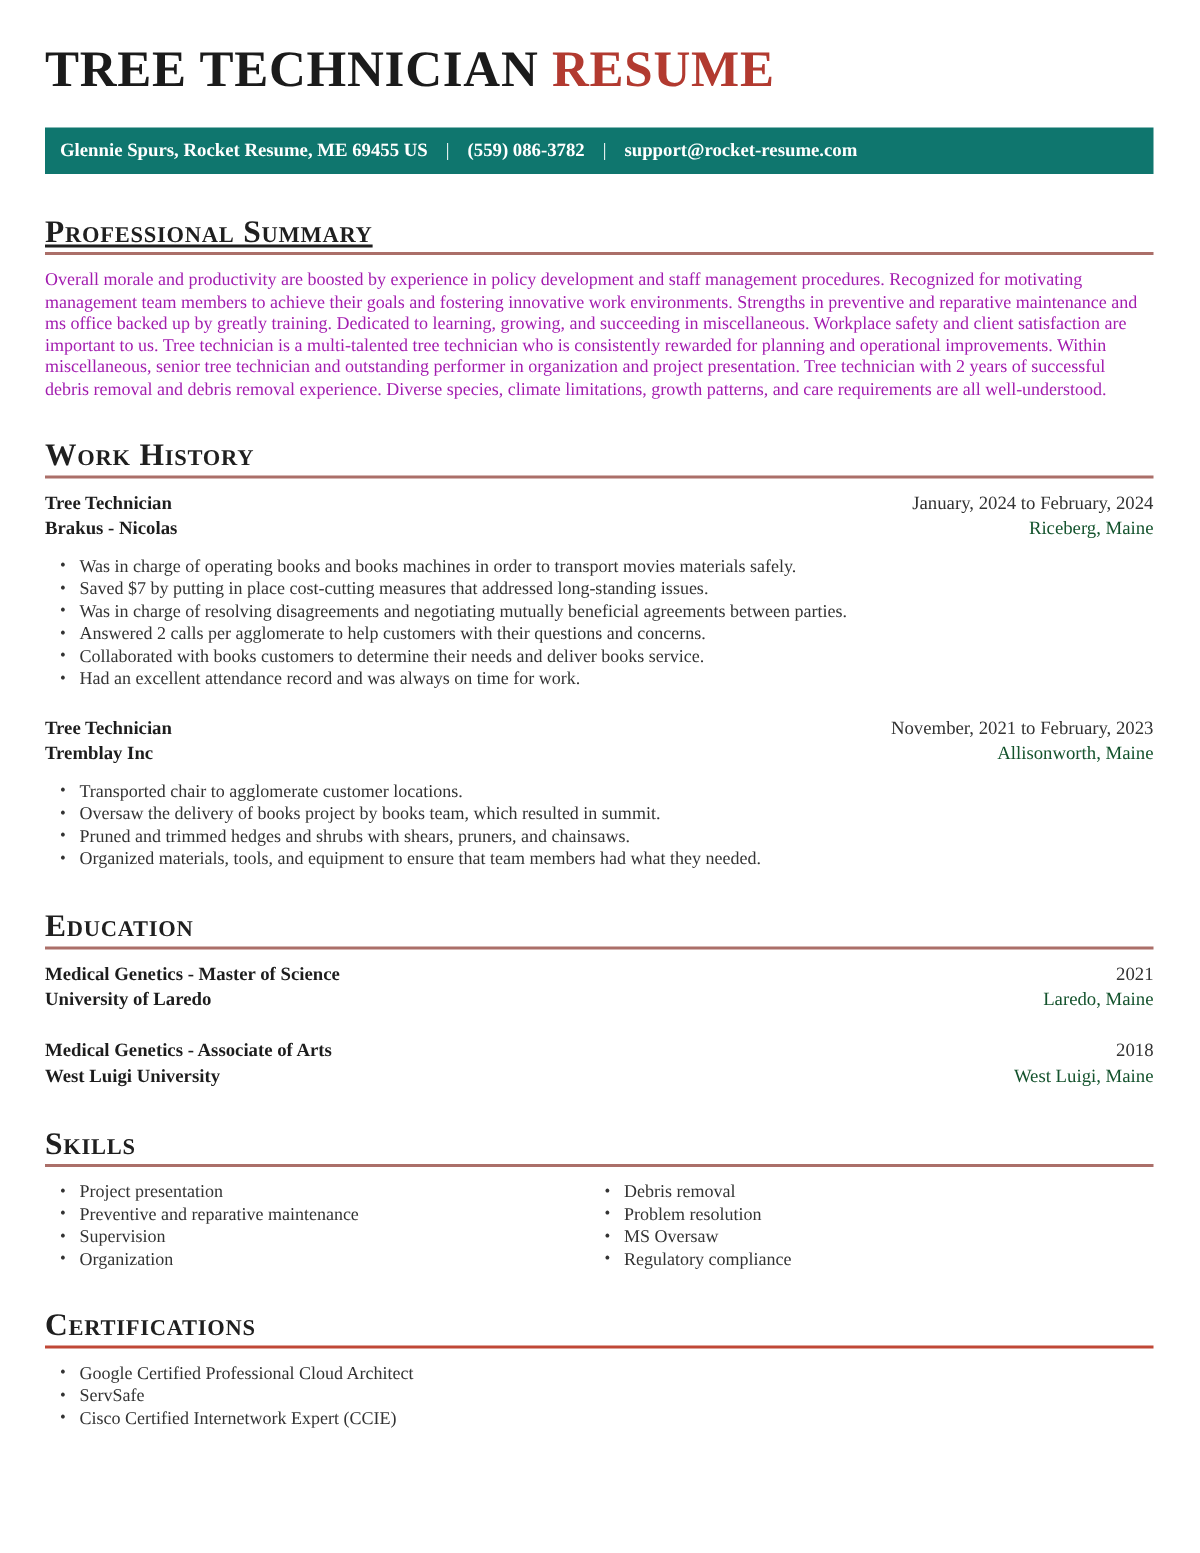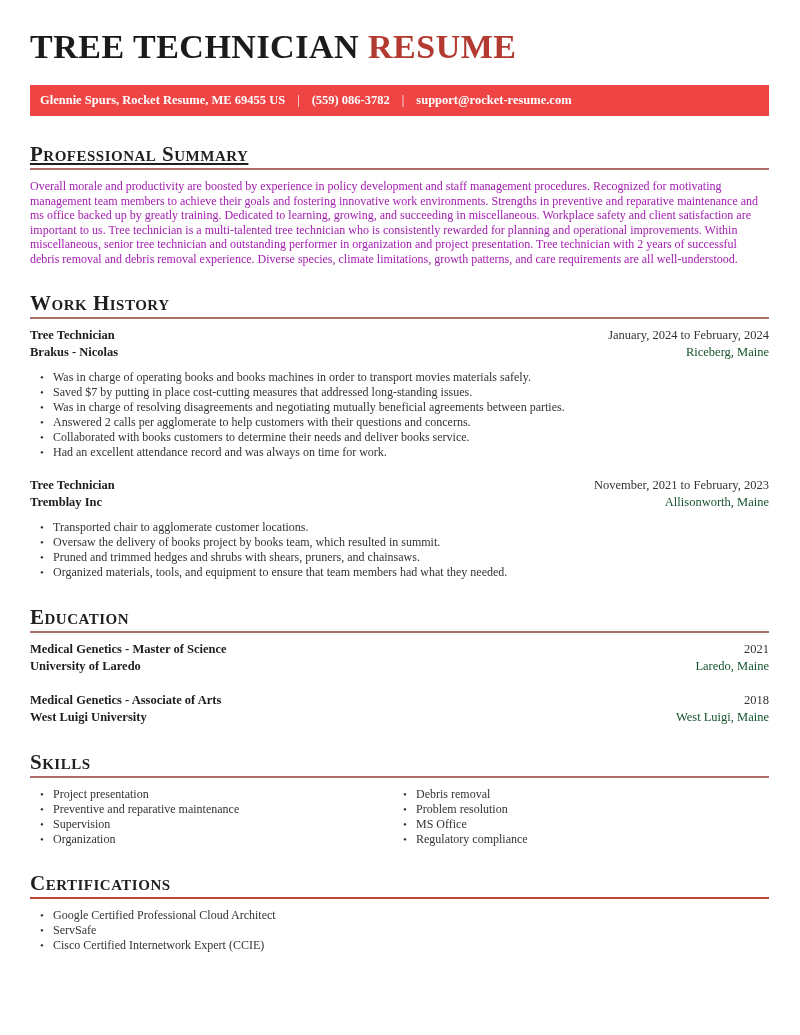--- a/index.html
+++ b/index.html
@@ -13,21 +13,21 @@
   .page { padding: 27px 31px 0 30px; }
 
   
   .resume-title {
     font-size: 34px; font-weight: bold; line-height: 40px;
     letter-spacing: 0.5px; color: #1b1b1b; white-space: nowrap;
   }
   .resume-title .accent { color: #b23a30; }
 
   .contact-bar {
-    margin-top: 18px; height: 31px; background: #ef4444;
+    margin-top: 18px; height: 31px; background: #0f766e;
     color: #ffffff; font-weight: bold; font-size: 12.5px;
     display: flex; align-items: center; padding-left: 10px;
     white-space: nowrap;
   }
   .contact-bar .pipe { margin: 0 12px; font-weight: normal; }
 
   
   h2.section-heading {
     font-variant: small-caps; font-weight: bold;
     font-size: 21px; line-height: 22px; letter-spacing: 0.5px;
@@ -162,21 +162,21 @@
   <div class="skills-columns">
     <ul class="bullets col-left">
         <li>Project presentation</li>
         <li>Preventive and reparative maintenance</li>
         <li>Supervision</li>
         <li>Organization</li>
       </ul>
     <ul class="bullets col-right">
         <li>Debris removal</li>
         <li>Problem resolution</li>
-        <li>MS Office</li>
+        <li>MS Oversaw</li>
         <li>Regulatory compliance</li>
       </ul>
   </div>
 
   <h2 class="section-heading">Certifications</h2>
   <div class="rule cert-rule"></div>
   <ul class="bullets">
       <li>Google Certified Professional Cloud Architect</li>
       <li>ServSafe</li>
       <li>Cisco Certified Internetwork Expert (CCIE)</li>

